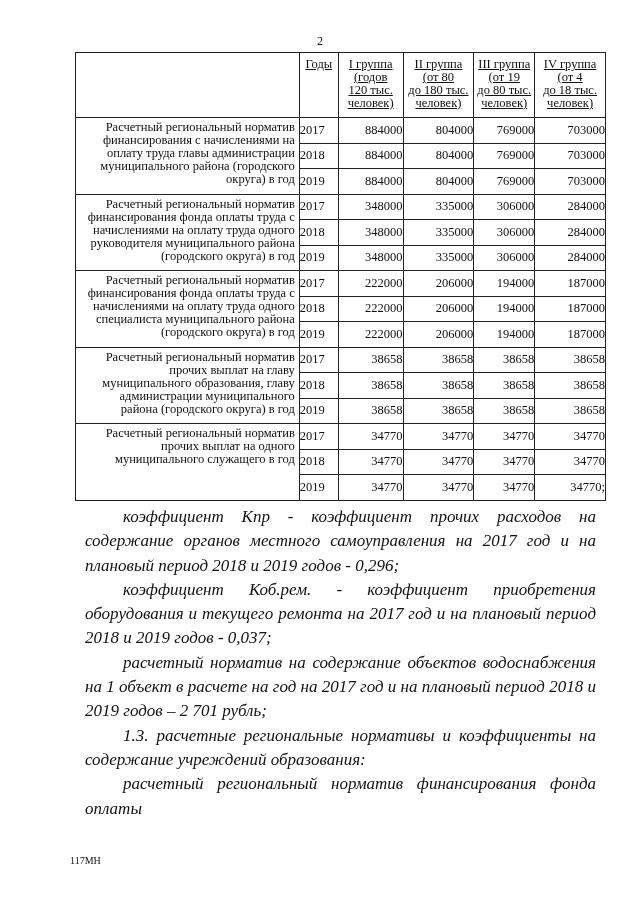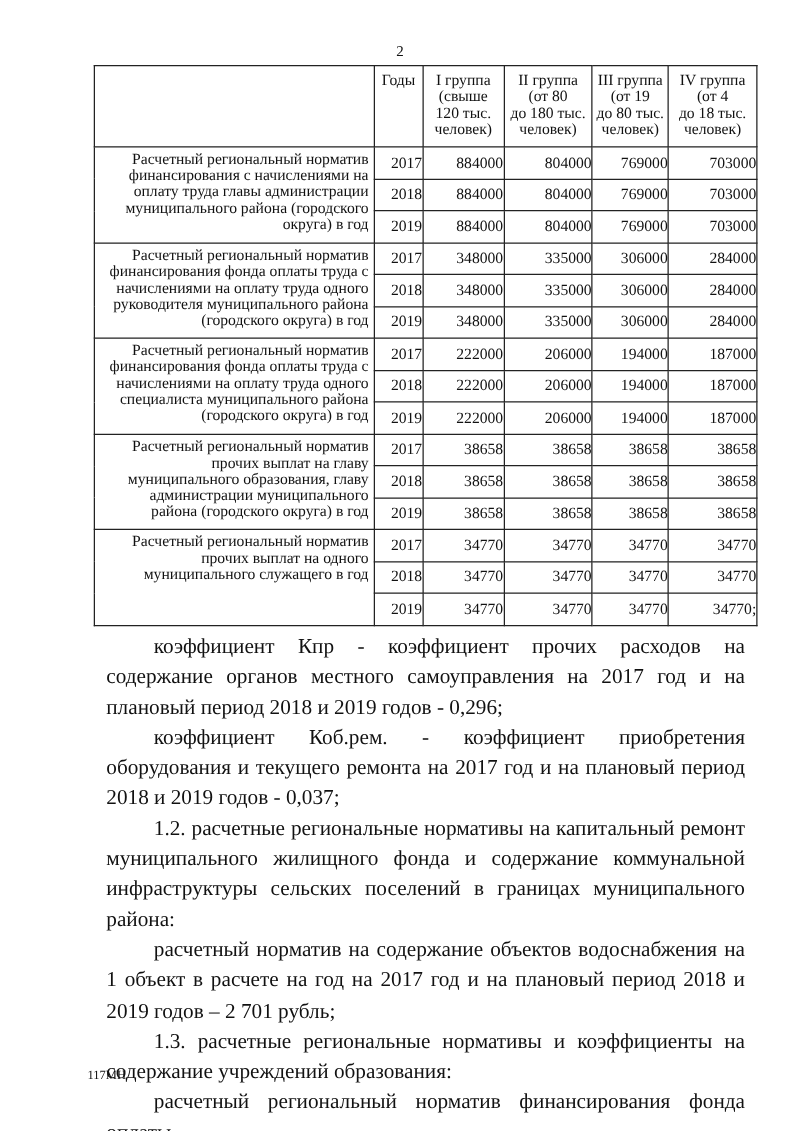--- a/index.html
+++ b/index.html
@@ -4,43 +4,43 @@
 <style>
   html, body { margin:0; padding:0; background:#ffffff; }
   body { width:640px; height:905px; position:relative; overflow:hidden;
          font-family:"Liberation Serif","DejaVu Serif",serif; color:#111; }
   .page-num { position:absolute; top:34px; left:0; width:640px; text-align:center;
               font-size:12px; }
   table.norm { position:absolute; left:75px; top:52px; width:531px;
                border-collapse:collapse; font-size:12.5px; line-height:13px; }
   table.norm td, table.norm th { border:1px solid #222; padding:0; }
   table.norm th { font-weight:normal; vertical-align:top; text-align:center; padding-top:5px; }
-  .hdr-row { height:65px; }
+  .hdr-row { height:65px;text-decoration:underline; }
   .desc { vertical-align:top; text-align:right; padding:3px 4px 0 4px !important; width:216px; }
-  .yr { width:38px; text-align:right; height:24.5px; }
+  .yr { width:38px; text-align:left; height:24.5px; }
   .val { text-align:right; }
   .c1 { width:64px; } .c2 { width:70px; } .c3 { width:60px; } .c4 { width:70px; }
   .body-text { position:absolute; left:85px; top:505px; width:511px;
                font-size:17px; line-height:24.3px; text-align:justify; }
-  .body-text p { margin:0; text-indent:38px; }
+  .body-text p { margin:0; text-indent:38px;font-style:italic; }
   .footer { position:absolute; left:70px; top:855px; font-size:10px; }
 </style>
 </head>
 <body>
 
 <div class="page-num">2</div>
 
 <table class="norm">
   <thead>
     <tr class="hdr-row">
       <th class="desc"></th>
       <th class="yr">Годы</th>
       <th class="c1">
         <div>I группа</div>
-        <div>(свыше</div>
+        <div>(годов</div>
         <div>120 тыс.</div>
         <div>человек)</div>
       </th>
       <th class="c2">
         <div>II группа</div>
         <div>(от 80</div>
         <div>до 180 тыс.</div>
         <div>человек)</div>
       </th>
       <th class="c3">
@@ -167,19 +167,18 @@
         <td class="val">34770</td>
         <td class="val">34770</td>
         <td class="val">34770;</td>
       </tr>
     </tbody>
 </table>
 
 <div class="body-text">
   <p>коэффициент Кпр - коэффициент прочих расходов на содержание органов местного самоуправления на 2017 год и на плановый период 2018 и 2019 годов - 0,296;</p>
   <p>коэффициент Коб.рем. - коэффициент приобретения оборудования и текущего ремонта на 2017 год и на плановый период 2018 и 2019 годов - 0,037;</p>
-  <p>1.2. расчетные региональные нормативы на капитальный ремонт муниципального жилищного фонда и содержание коммунальной инфраструктуры сельских поселений в границах муниципального района:</p>
   <p>расчетный норматив на содержание объектов водоснабжения на 1 объект в расчете на год на 2017 год и на плановый период 2018 и 2019 годов – 2 701 рубль;</p>
   <p>1.3. расчетные региональные нормативы и коэффициенты на содержание учреждений образования:</p>
   <p>расчетный региональный норматив финансирования фонда оплаты</p>
 </div>
 
 <div class="footer">117МН</div>
 
 </body></html>

